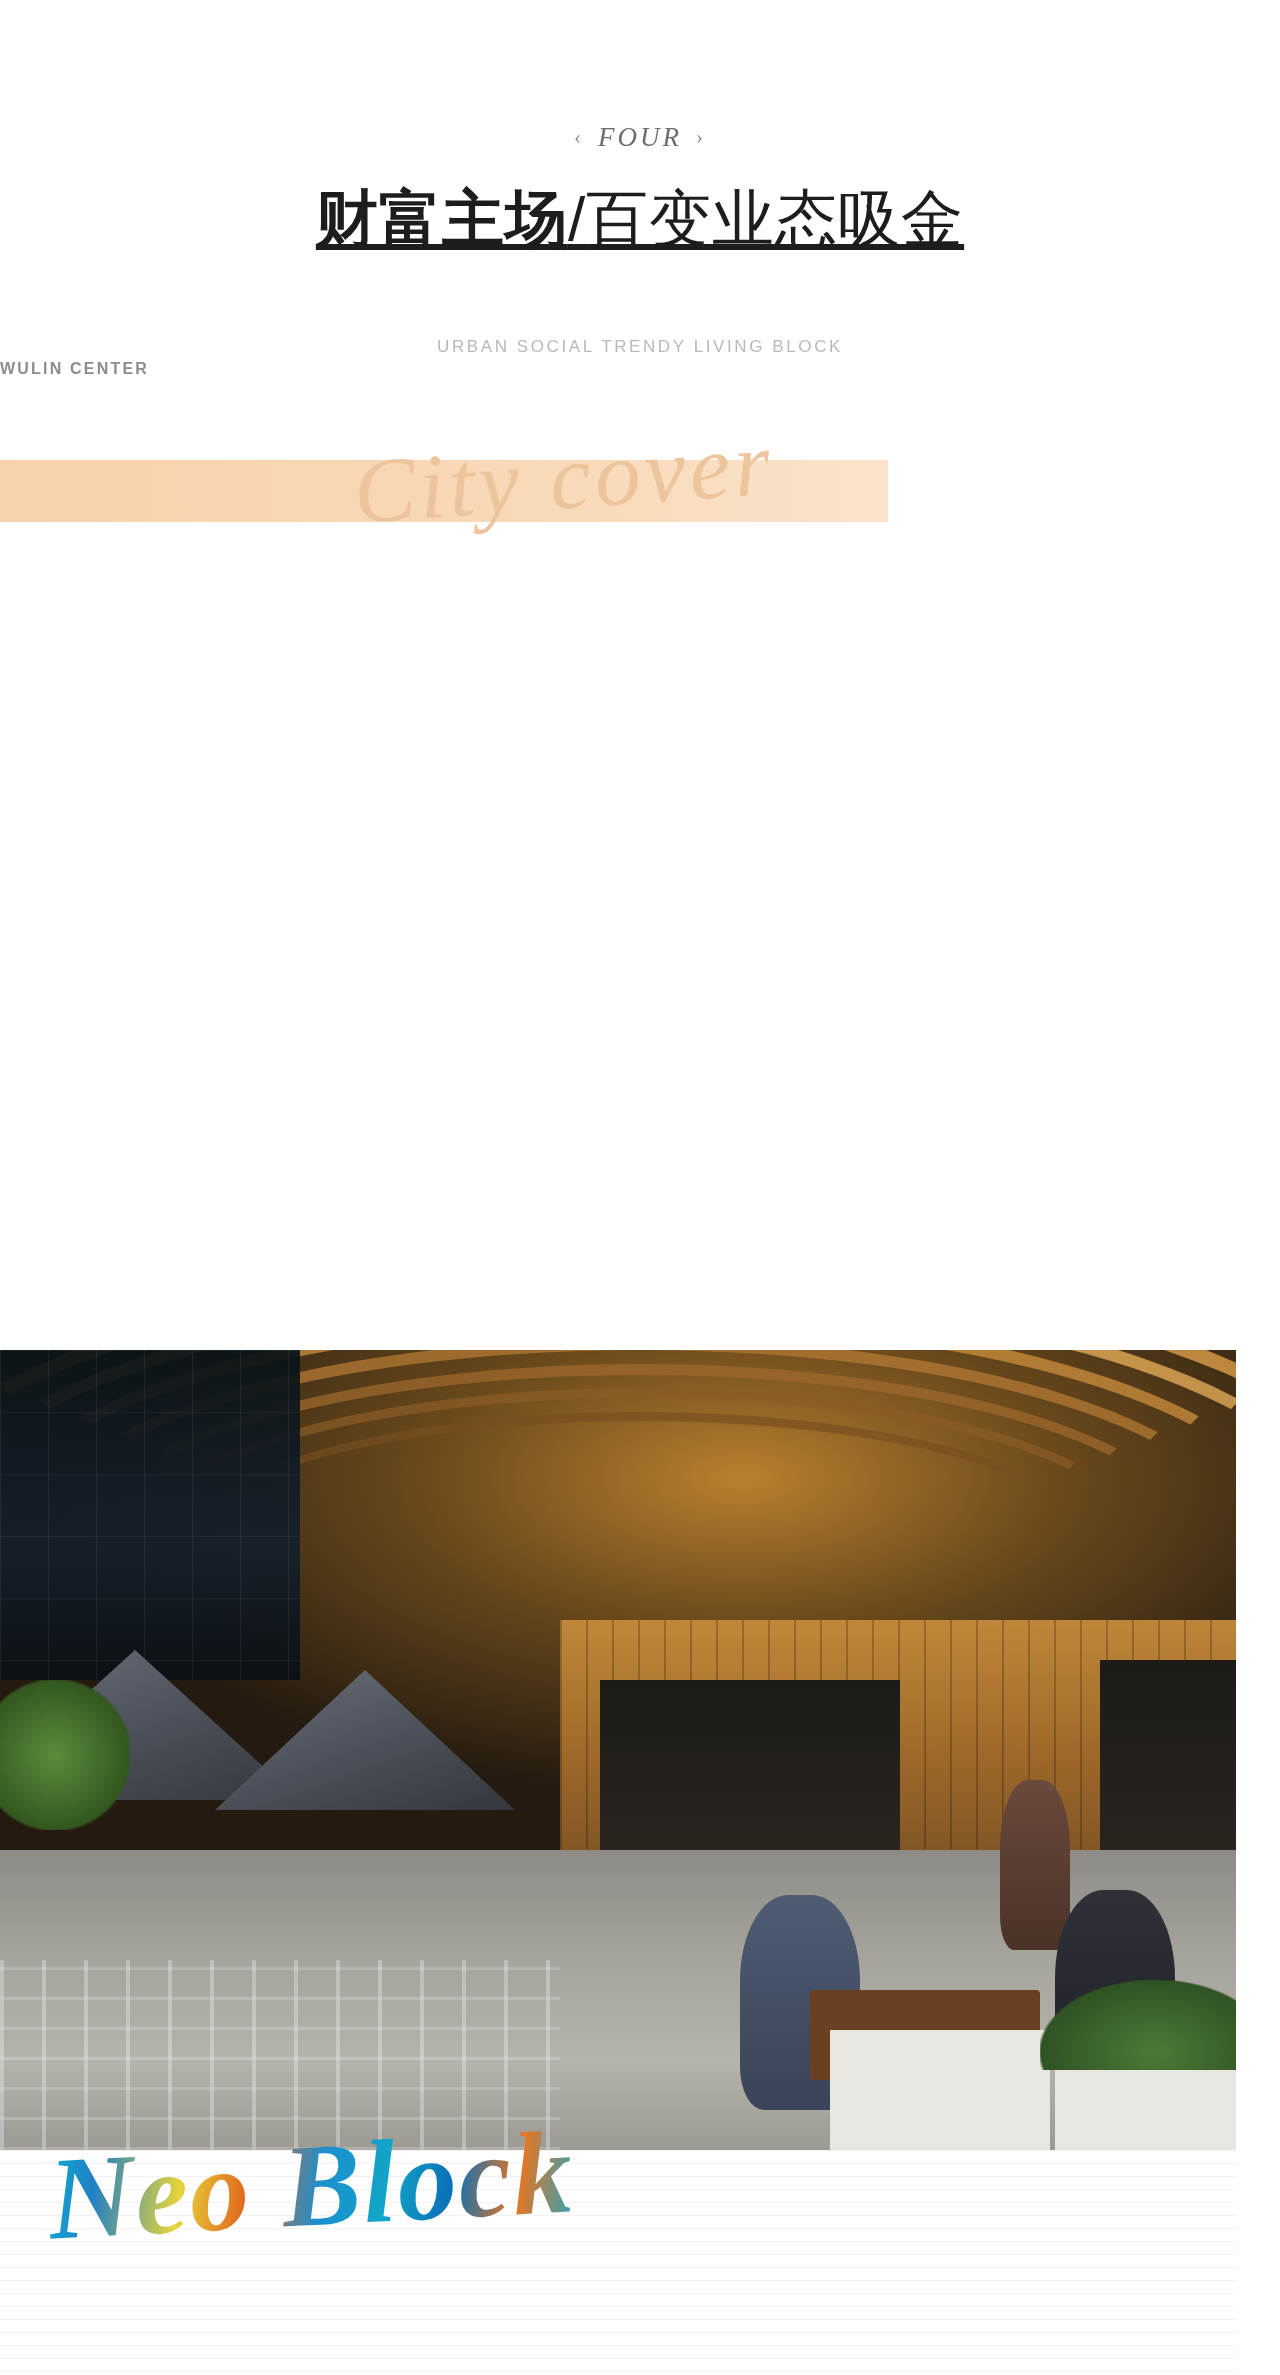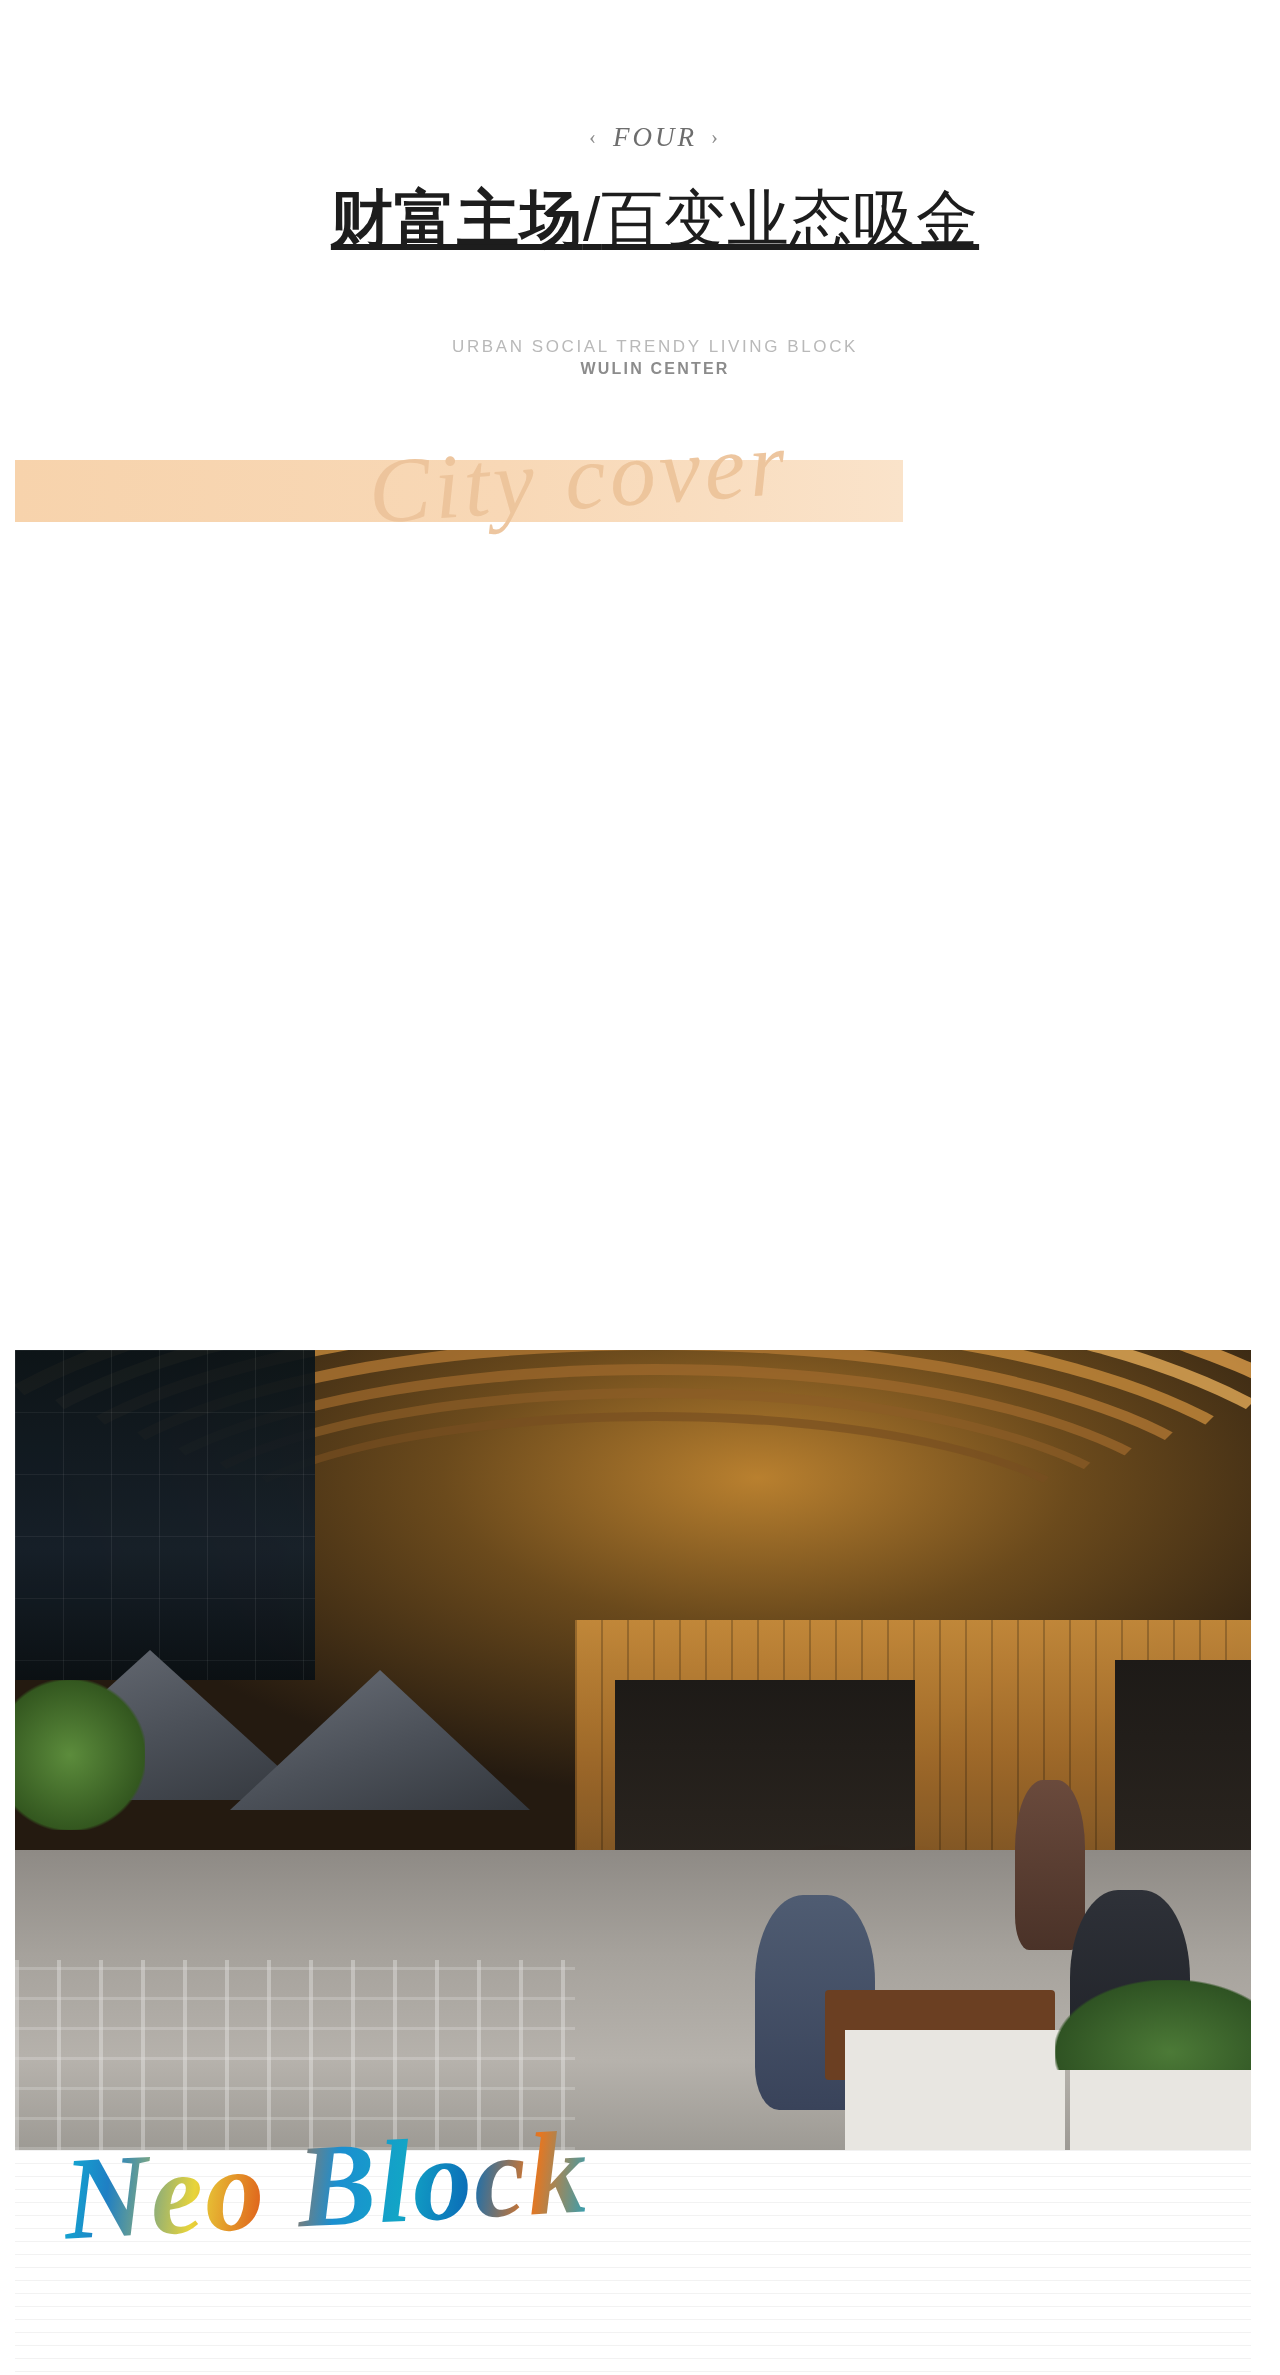--- a/index.html
+++ b/index.html
@@ -14,21 +14,20 @@
     font-family: "Liberation Sans", "DejaVu Sans", sans-serif;
     overflow: hidden;
   }
 
   .page {
     position: relative;
     width: 1236px;
     height: 2375px;
     background: #ffffff;
     overflow: hidden;
-    margin-left: 15px;
   }
 
   
   .eyebrow {
     position: absolute;
     top: 122px;
     left: 0;
     width: 1280px;
     text-align: center;
     font-family: "Liberation Serif", "DejaVu Serif", serif;
@@ -77,21 +76,21 @@
     text-align: center;
     font-size: 17px;
     letter-spacing: 2.6px;
     color: #b9b9b9;
   }
   .sub-en-2 {
     position: absolute;
     top: 360px;
     left: 0;
     width: 1280px;
-    text-align: center;
+    text-align: left;
     font-size: 16px;
     letter-spacing: 2.2px;
     color: #8c8c8c;
     font-weight: bold;
   }
 
   
   .band {
     position: absolute;
     top: 460px;

